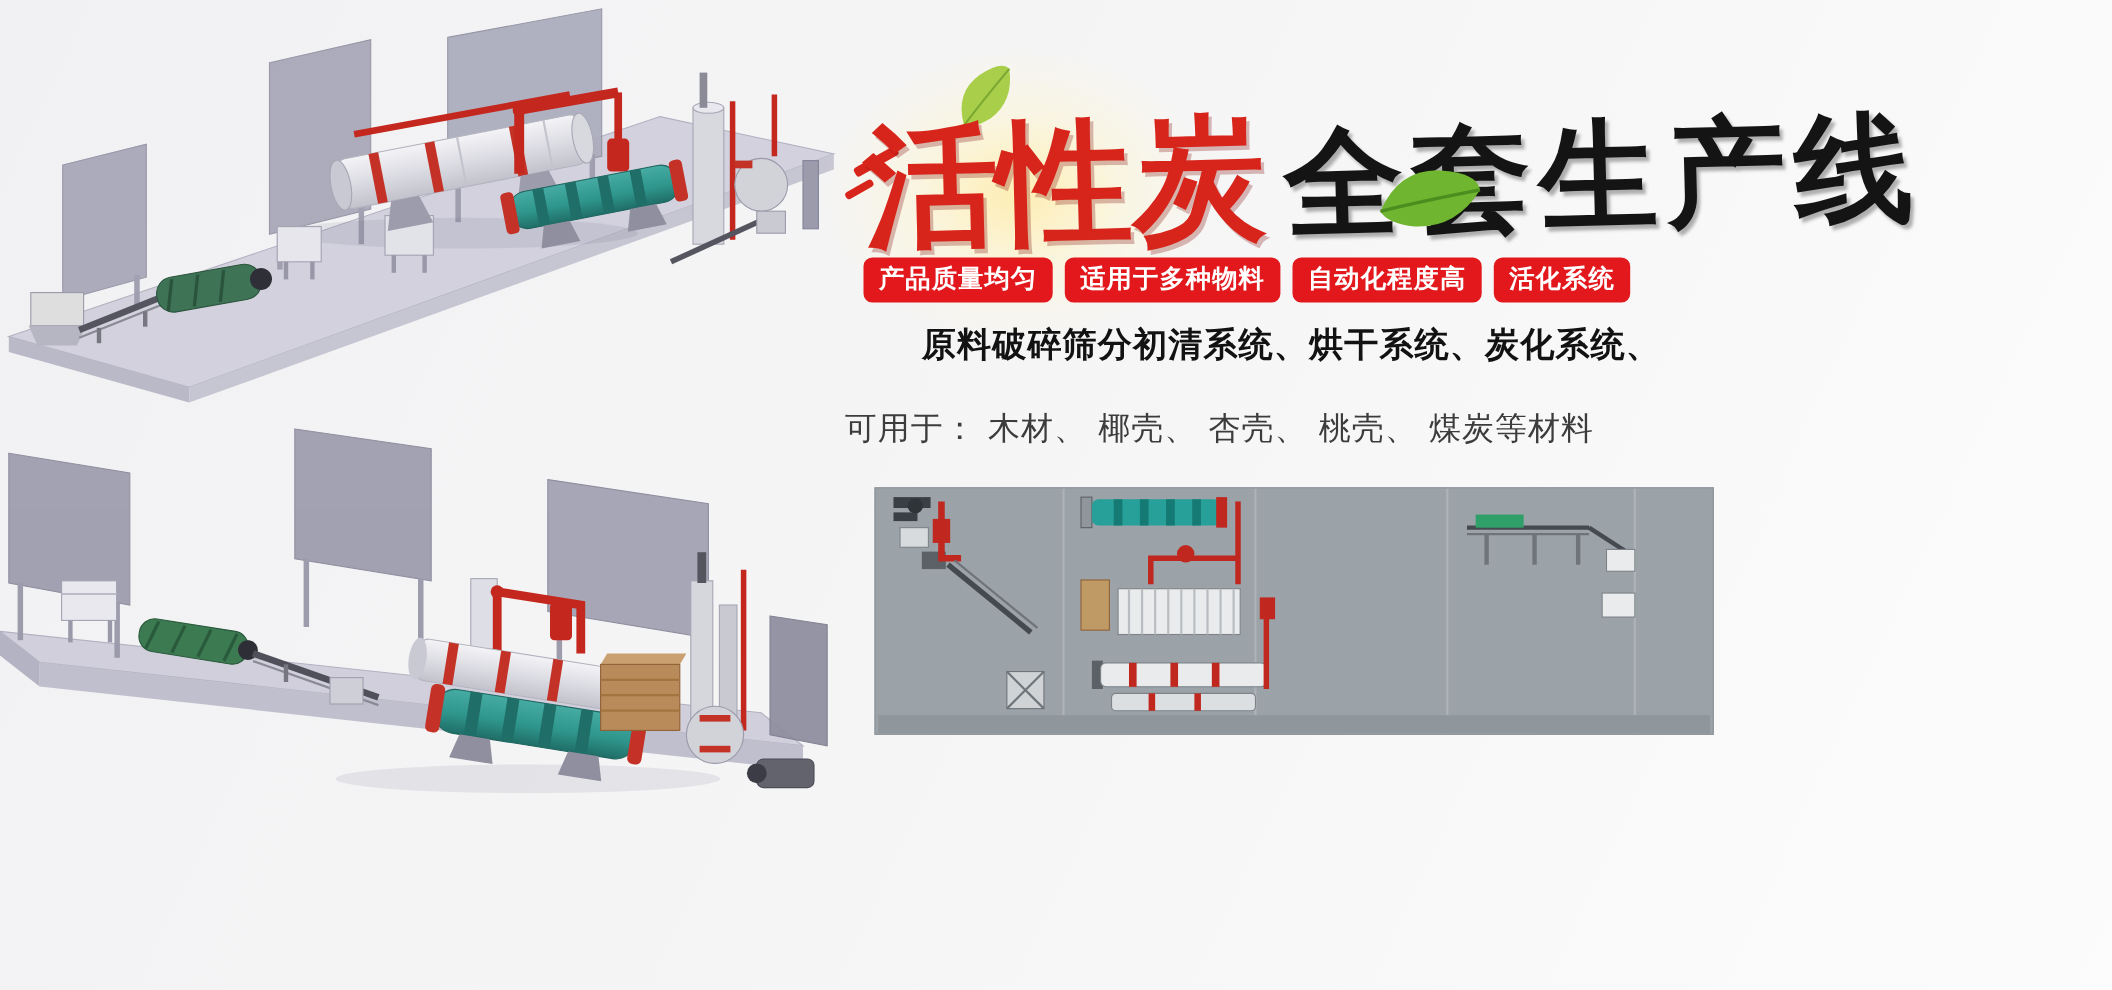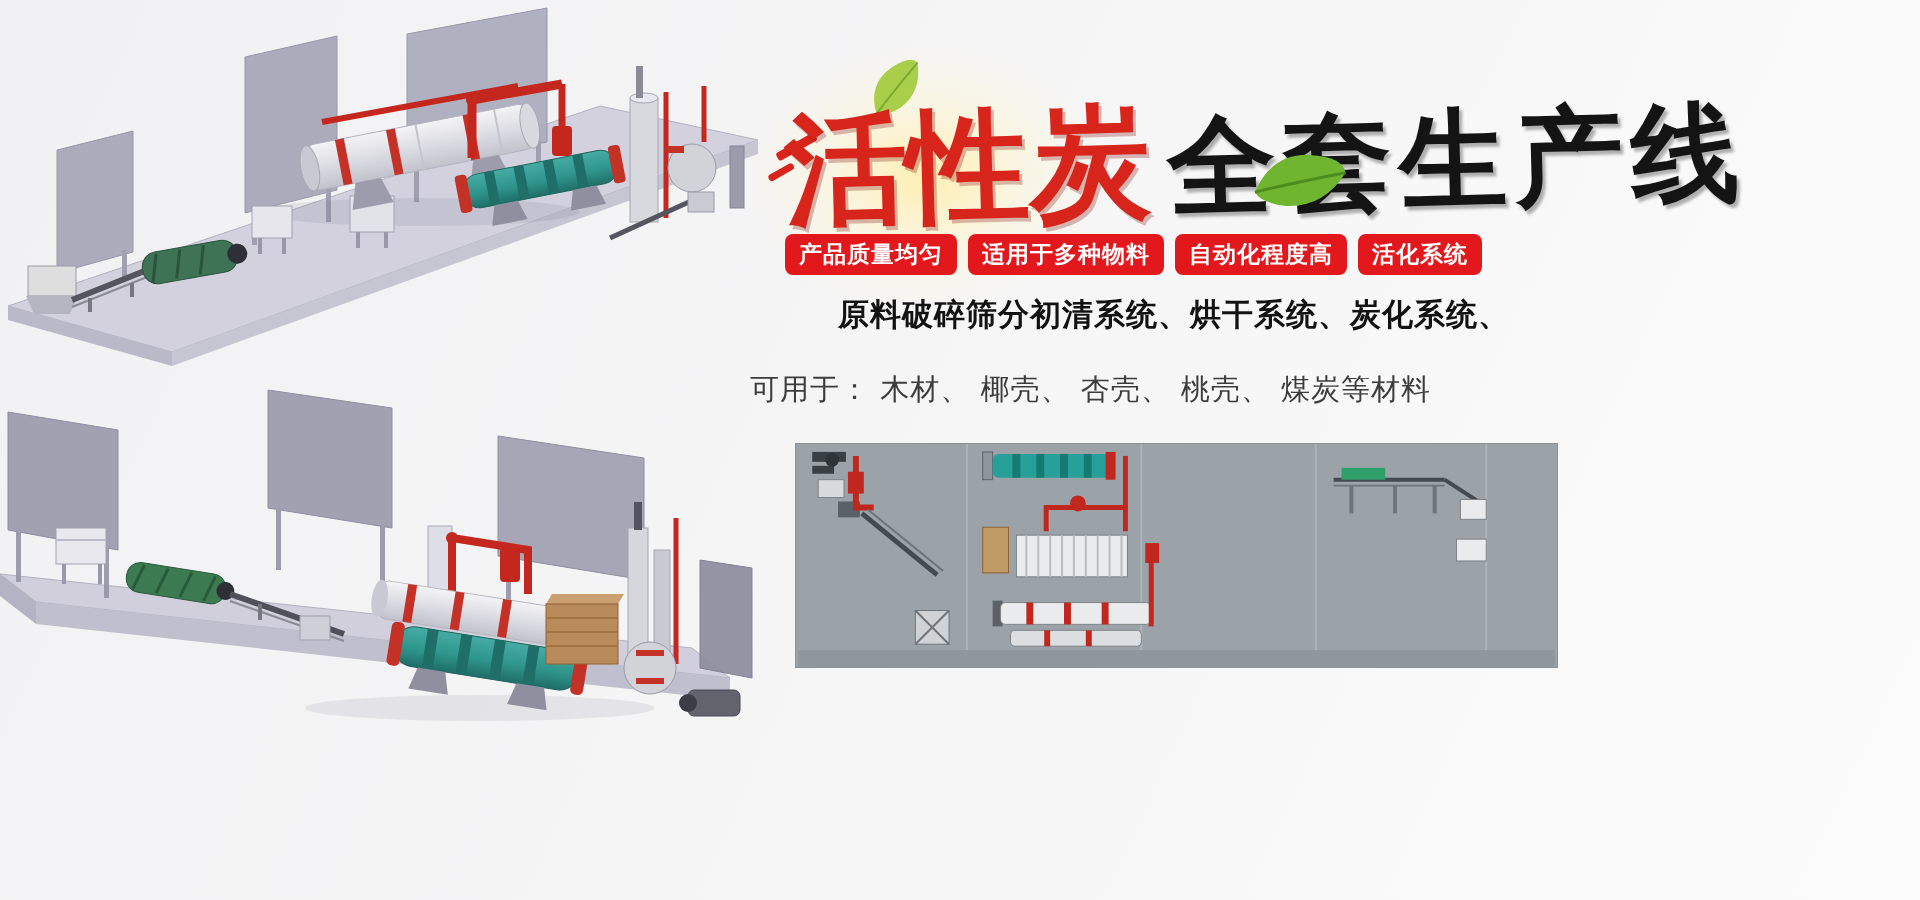--- a/index.html
+++ b/index.html
@@ -42,21 +42,21 @@
     background:#e2181d; color:#ffffff; font-size:23px; font-weight:700;
     padding:8px 14px; border-radius:8px; letter-spacing:1px; line-height:1.1;
   }
 
   
   .desc-bold {
     position:absolute; left:790px; top:296px; font-size:31px; font-weight:700;
     color:#121212; line-height:1.22; letter-spacing:1px;margin-left:48px;
   }
   .desc-usage {
-    position:absolute; left:750px; top:370px; font-size:29px; font-weight:400;
+    position:absolute; left:768px; top:370px; font-size:29px; font-weight:400;
     color:#3c3c3c; letter-spacing:1px;
   }
 
   
   .diagram {
     position:absolute; left:795px; top:443px; width:763px; height:225px;
     border:1px solid #8b9196; background:#9ba2a8;
   }
   .diagram svg { display:block; width:100%; height:100%; }
 </style>

